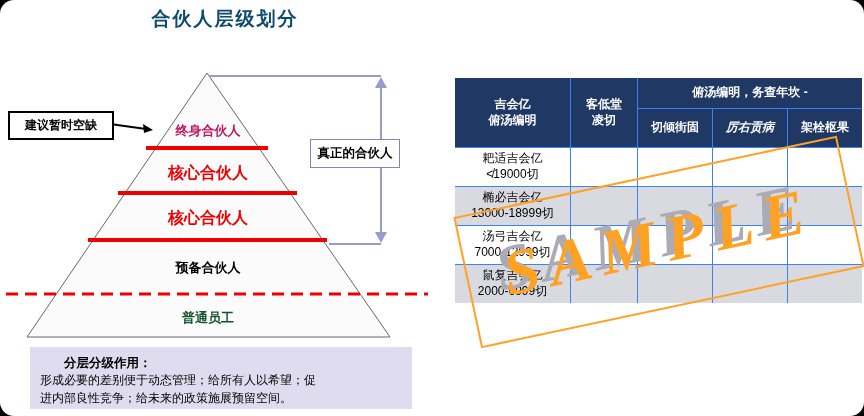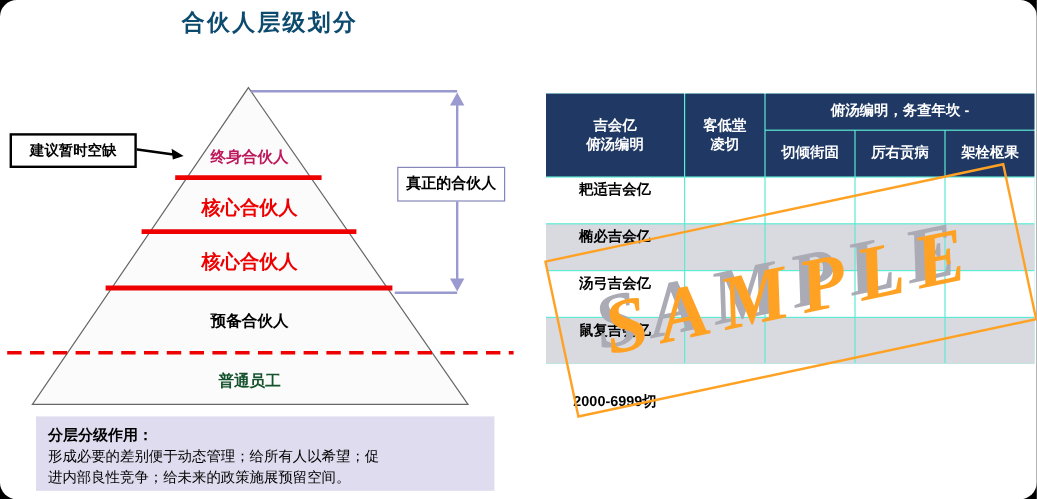--- a/index.html
+++ b/index.html
@@ -34,57 +34,57 @@
   .lv4 { top: 259px; font-size: 13px; color: #000; }
   .lv5 { top: 309px; font-size: 13px; color: #14532d; }
 
   .callout-box {
     position: absolute; left: 8px; top: 111px; width: 102px; height: 25px;
     border: 2px solid #000; background: #fff; z-index: 2;
     font-size: 12px; font-weight: bold;
     display: flex; align-items: center; justify-content: center;
   }
   .bracket-box {
-    position: absolute; left: 331px; top: 139px; width: 88px; height: 27px;
+    position: absolute; left: 310px; top: 139px; width: 88px; height: 27px;
     border: 1px solid #8585bb; background: #fff; z-index: 2;
     font-size: 12.5px; font-weight: bold; color: #000;
     display: flex; align-items: center; justify-content: center;
   }
   .note-box {
     position: absolute; left: 30px; top: 347px; width: 382px; height: 62px;
     background: #DEDCEE; box-sizing: border-box; padding: 7px 10px 0 10px;
     font-size: 12px; line-height: 1.45; color: #000;
   }
-  .note-title { font-weight: bold; font-size: 12.5px; }
+  .note-title { font-weight: bold; font-size: 12.5px; margin-left: 24px; }
 
   .tier-table {
     position: absolute; left: 455px; top: 78px;
     display: grid;
     grid-template-columns: 115px 66px 74px 74px 74px;
     grid-template-rows: 30px 38px 38px 38px 38px 38px;
-    gap: 1px; background: #5eead4; z-index: 1;
+    gap: 1px; background: #3b82f6; z-index: 1;
   }
   .th {
     background: #1F3864; color: #fff; font-weight: bold; font-size: 12px;
     display: flex; flex-direction: column; align-items: center; justify-content: center;
     text-align: center; line-height: 1.3;
   }
   .c1h { grid-column: 1; grid-row: 1 / 3; }
   .c2h { grid-column: 2; grid-row: 1 / 3; }
   .gh  { grid-column: 3 / 6; grid-row: 1; }
   .sh3 { grid-column: 3; grid-row: 2; }
-  .sh4 { grid-column: 4; grid-row: 2; }
+  .sh4 { grid-column: 4; grid-row: 2; font-style: italic; }
   .sh5 { grid-column: 5; grid-row: 2; }
   .td {
     display: flex; flex-direction: column; align-items: center; justify-content: center;
     font-size: 12px; text-align: center; line-height: 1.3;
   }
   .rw { background: #ffffff; }
   .rg { background: #D9D9E0; }
-  .tier-name, .tier-range { font-weight: bold; color: #000; margin-top: 43px; }
+  .tier-name, .tier-range { font-weight: normal; color: #000; }
 
   .sample-box {
     position: absolute; left: 463px; top: 175px; width: 388px; height: 130px;
     border: 2px solid #FFA224; transform: rotate(-12deg); z-index: 5;
     display: flex; align-items: center; justify-content: center;
   }
   .sample-text {
     font-family: "Liberation Serif", serif; font-style: italic; font-weight: bold;
     font-size: 64px; letter-spacing: 10px; color: #FFA224;
     text-shadow: -7px -6px 0 #ABABB5;

